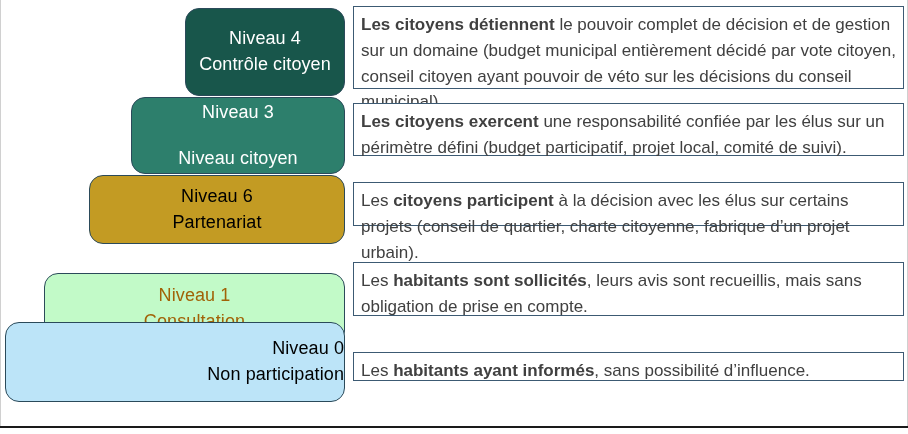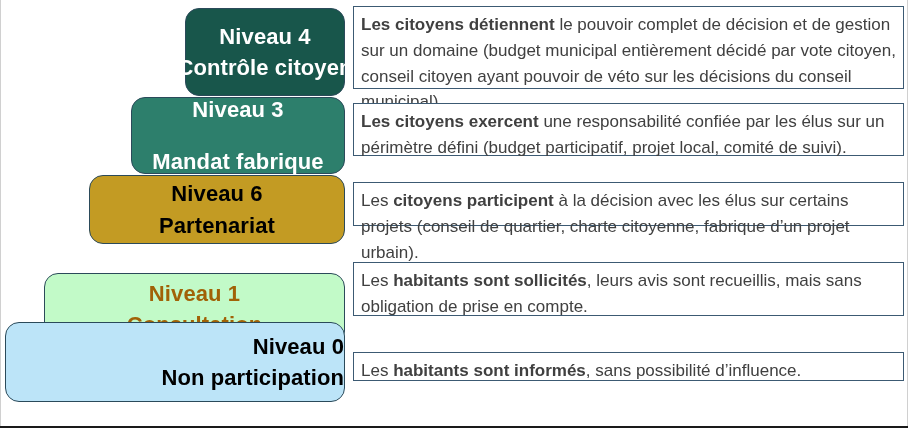--- a/index.html
+++ b/index.html
@@ -40,22 +40,22 @@
   .block {
     position: absolute;
     box-sizing: border-box;
     border-radius: 14px;
     border: 1.5px solid #2b4a5a;
     display: flex;
     flex-direction: column;
     align-items: center;
     justify-content: center;
     text-align: center;
-    font-weight: bold;
-    font-size: 22px;
+    font-weight: normal;
+    font-size: 18px;
     line-height: 1.42;
     letter-spacing: 0.1px;
   }
   .block .line1, .block .line2 { display: block; white-space: nowrap; }
 
   
   .desc {
     position: absolute;
     box-sizing: border-box;
     border: 1px solid #3c5a73;
@@ -79,21 +79,21 @@
   <div class="block" style="left:185px; top:8px; width:160px; height:88px; background:#18564B; color:#ffffff;">
     <span class="line1">Niveau 4</span>
     <span class="line2">Contrôle citoyen</span>
   </div>
   <div class="desc" style="left:353px; top:6px; width:551px; height:83px;">
     <b>Les citoyens détiennent</b><span> le pouvoir complet de décision et de gestion sur un domaine (budget municipal entièrement décidé par vote citoyen, conseil citoyen ayant pouvoir de véto sur les décisions du conseil municipal).</span>
   </div>
 
   <div class="block" style="left:131px; top:97px; width:214px; height:77px; background:#2D7F6C; color:#ffffff;gap:20px;">
     <span class="line1">Niveau 3</span>
-    <span class="line2">Mandat fabrique</span>
+    <span class="line2">Niveau citoyen</span>
   </div>
   <div class="desc" style="left:353px; top:103px; width:551px; height:53px;">
     <b>Les citoyens exercent</b><span> une responsabilité confiée par les élus sur un périmètre défini (budget participatif, projet local, comité de suivi).</span>
   </div>
 
   <div class="block" style="left:89px; top:175px; width:256px; height:69px; background:#C39B23; color:#000000;">
     <span class="line1">Niveau 6</span>
     <span class="line2">Partenariat</span>
   </div>
   <div class="desc" style="left:353px; top:182px; width:551px; height:44px;">
@@ -106,16 +106,16 @@
   </div>
   <div class="desc" style="left:353px; top:262px; width:551px; height:54px;">
     <span>Les </span><b>habitants sont sollicités</b><span>, leurs avis sont recueillis, mais sans obligation de prise en compte.</span>
   </div>
 
   <div class="block" style="left:5px; top:322px; width:340px; height:80px; background:#BCE4F8; color:#000000;align-items:flex-end;">
     <span class="line1">Niveau 0</span>
     <span class="line2">Non participation</span>
   </div>
   <div class="desc" style="left:353px; top:352px; width:551px; height:29px;">
-    <span>Les </span><b>habitants sont informés</b><span>, sans possibilité d’influence.</span>
+    <span>Les </span><b>habitants ayant informés</b><span>, sans possibilité d’influence.</span>
   </div>
 
 </div>
 
 </body></html>

